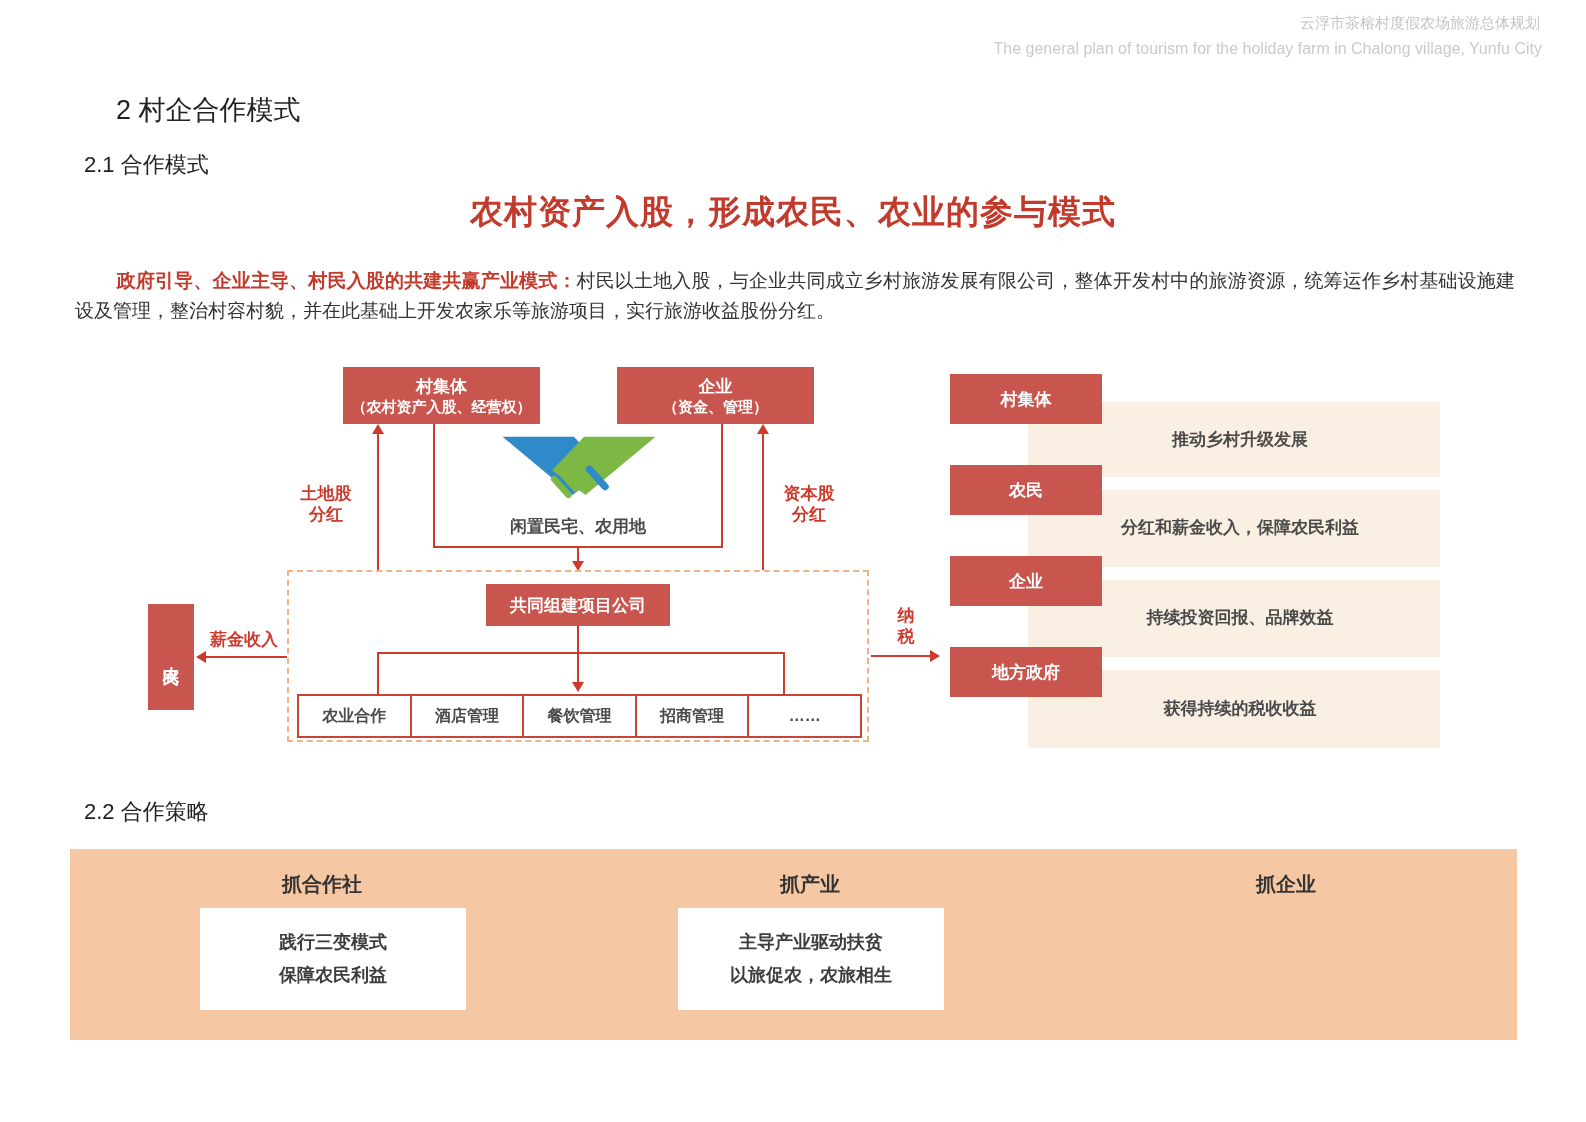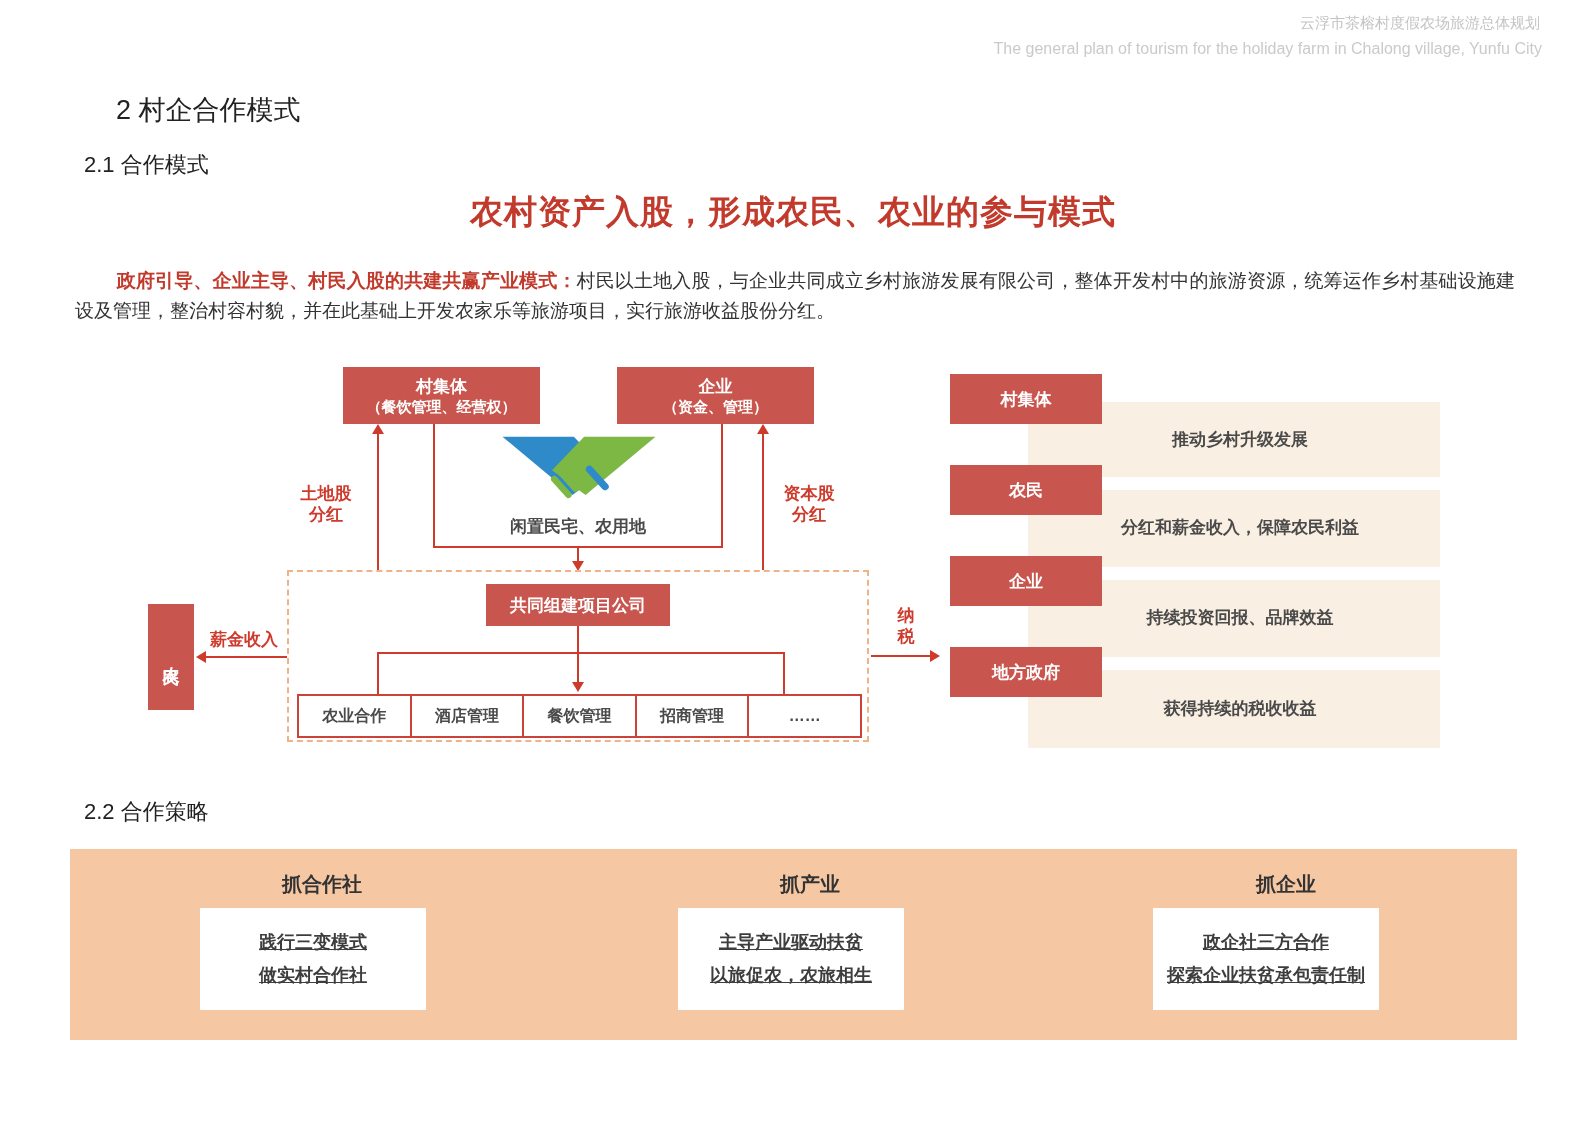--- a/index.html
+++ b/index.html
@@ -71,42 +71,42 @@
   .cream-col{position:absolute;left:1028px;top:402px;width:412px;height:346px;background:var(--cream);}
   .sep{position:absolute;left:1102px;width:338px;height:13px;background:#fff;}
   .role-box{left:950px;width:152px;height:50px;font-size:17px;}
   .benefit-txt{position:absolute;left:1040px;width:400px;text-align:center;
     font-size:17px;font-weight:bold;color:var(--ink2);}
 
   
   .strategy-band{position:absolute;left:70px;top:849px;width:1447px;height:191px;background:var(--peach);}
   .strat-title{position:absolute;top:871px;width:300px;text-align:center;
     font-size:20px;font-weight:bold;color:#333;}
-  .strat-card{position:absolute;top:908px;width:226px;height:102px;background:#fff;
+  .strat-card{position:absolute;top:908px;width:266px;height:102px;background:#fff;
     display:flex;flex-direction:column;align-items:center;justify-content:center;
-    font-size:18px;font-weight:bold;color:#3d3d3d;line-height:33px;text-align:left;text-decoration:underline;}
+    font-size:18px;font-weight:bold;color:#3d3d3d;line-height:33px;text-align:left;}
 </style>
 </head>
 <body>
 
 <div class="page">
 
   <div class="hdr-zh">云浮市茶榕村度假农场旅游总体规划</div>
   <div class="hdr-en">The general plan of tourism for the holiday farm in Chalong village, Yunfu City</div>
 
   <div class="h-main">2 村企合作模式</div>
   <div class="h-sub1">2.1 合作模式</div>
 
   <div class="headline">农村资产入股，形成农民、农业的参与模式</div>
 
   <p class="para"><span class="lead">政府引导、企业主导、村民入股的共建共赢产业模式：</span><span>村民以土地入股，与企业共同成立乡村旅游发展有限公司，整体开发村中的旅游资源，统筹运作乡村基础设施建设及管理，整治村容村貌，并在此基础上开发农家乐等旅游项目，实行旅游收益股份分红。</span></p>
 
   <div class="rbox" style="left:343px;top:367px;width:197px;height:57px;">
     <div style="font-size:17px;">村集体</div>
-    <div style="font-size:15px;">（餐饮管理、经营权）</div>
+    <div style="font-size:15px;">（农村资产入股、经营权）</div>
   </div>
 
   <div class="rbox" style="left:617px;top:367px;width:197px;height:57px;">
     <div style="font-size:17px;">企业</div>
     <div style="font-size:15px;">（资金、管理）</div>
   </div>
 
   <div class="bracket"></div>
 
   <span style="position:absolute;left:495px;top:428px;">
@@ -193,24 +193,20 @@
   <div class="h-sub2">2.2 合作策略</div>
 
   <div class="strategy-band"></div>
 
   <div class="strat-title" style="left:172px;">抓合作社</div>
   <div class="strat-title" style="left:660px;">抓产业</div>
   <div class="strat-title" style="left:1136px;">抓企业</div>
 
   <div class="strat-card" style="left:200px;">
     <div>践行三变模式</div>
-    <div>做实村合作社</div>
+    <div>保障农民利益</div>
   </div>
   <div class="strat-card" style="left:678px;">
     <div>主导产业驱动扶贫</div>
     <div>以旅促农，农旅相生</div>
   </div>
-  <div class="strat-card" style="left:1153px;">
-    <div>政企社三方合作</div>
-    <div>探索企业扶贫承包责任制</div>
-  </div>
 
 </div>
 
 </body></html>

